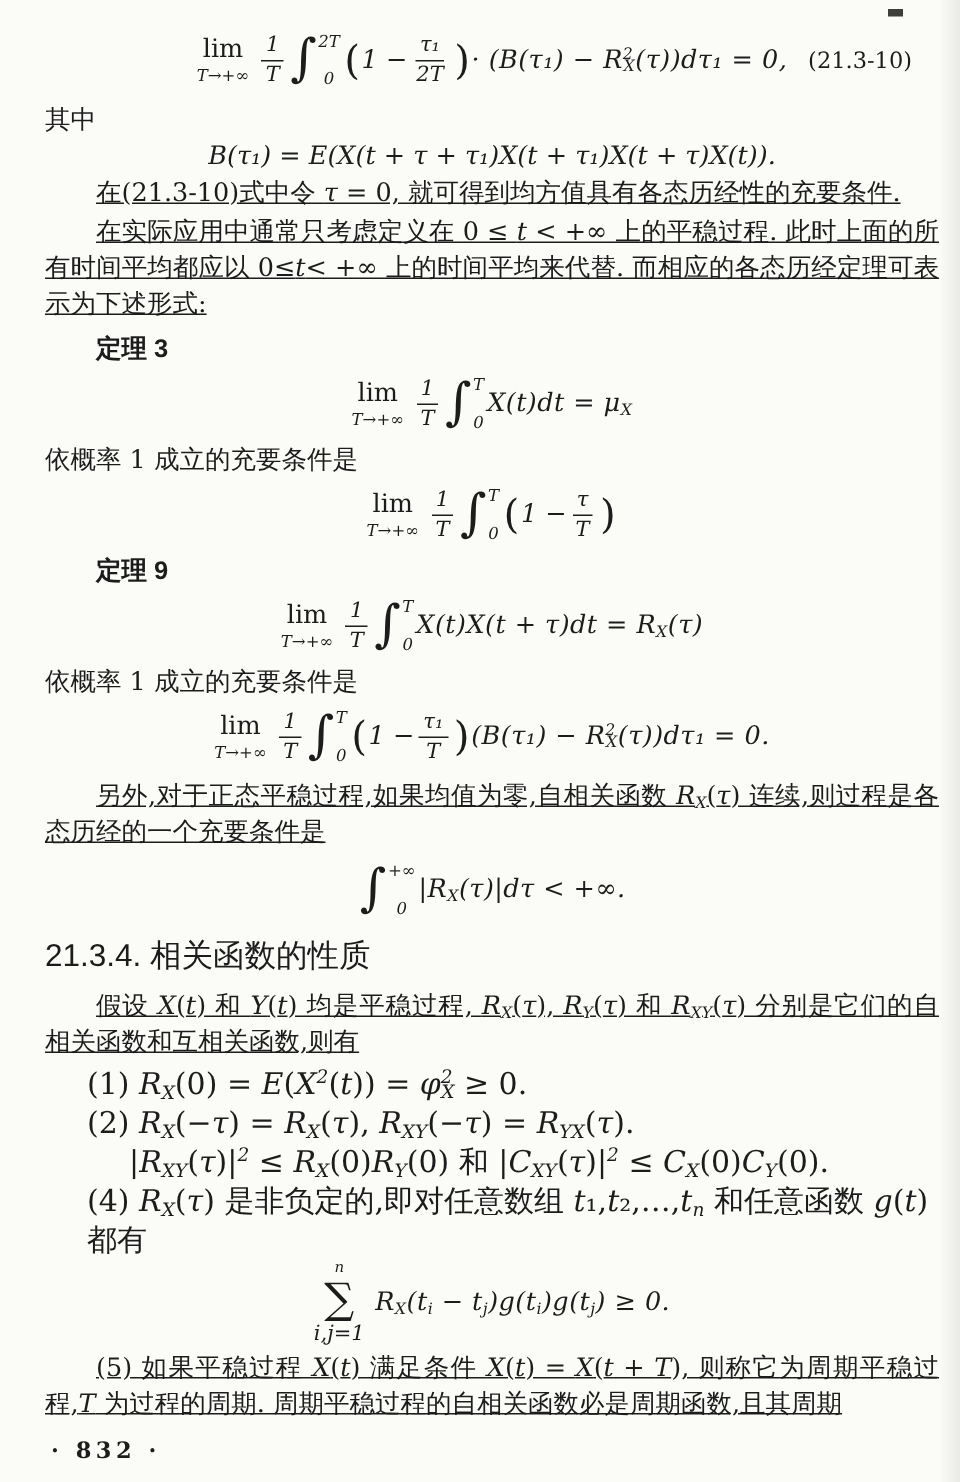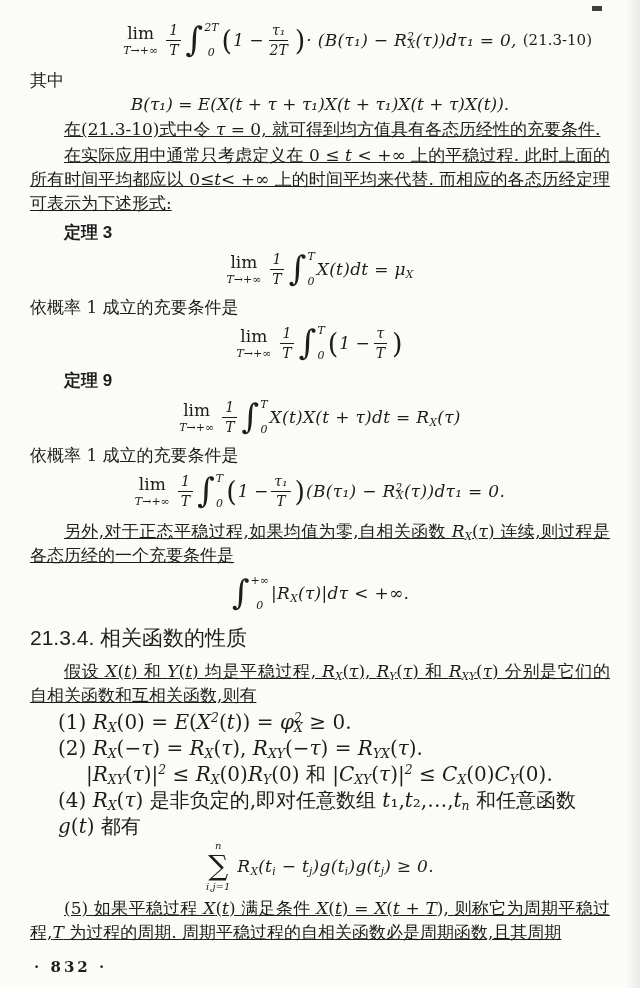--- a/index.html
+++ b/index.html
@@ -9,21 +9,21 @@
   .page {
     position:relative; width:640px; height:988px; overflow:hidden;
     background:var(--paper); color:var(--ink);
     font-family:"DejaVu Serif","Liberation Serif",serif;
   }
   .page::after{ 
     content:""; position:absolute; top:0; right:0; width:14px; height:100%;
     background:linear-gradient(to right, rgba(0,0,0,0), rgba(0,0,0,0.07));
     pointer-events:none;
   }
-  .content { padding:20px 30px 0 30px; }
+  .content { padding:20px 14px 0 30px; }
 
   
   .p { font-size:17px; line-height:24px; text-align:justify; margin:0; }
   .ind { text-indent:2em;text-decoration:underline; }
   .lbl { font-size:17px; line-height:24px; font-weight:700; margin:0; padding-left:2em;
          font-family:"Liberation Sans","DejaVu Sans",sans-serif; }
   .h3 { font-size:21px; line-height:26px; font-weight:400; margin:0;
         font-family:"Liberation Sans","DejaVu Sans",sans-serif; }
   .item { font-size:20px; line-height:26px; margin:0; padding-left:1.4em; }
   .item.cont { padding-left:2.8em; }
@@ -42,21 +42,21 @@
   .frc .fn { padding:0 3px 1px 3px; border-bottom:1px solid var(--ink); }
   .frc .fd { padding:1px 3px 0 3px; }
   .intblk { display:inline-flex; align-items:stretch; margin:0 2px 0 1px; }
   .isign { font-style:normal; font-size:34px; line-height:38px; }
   .ilims { display:inline-flex; flex-direction:column; justify-content:space-between;
            height:40px; padding:2px 0; font-size:11px; line-height:1; margin-left:1px; }
   .bp { font-style:normal; font-size:27px; line-height:1; font-weight:300; padding:0 1px; }
   .sumblk { display:inline-flex; flex-direction:column; align-items:center; margin-right:7px; }
   .sumblk .stop { font-size:10px; line-height:1; margin-bottom:1px; }
   .sumblk .ssig { font-style:normal; font-size:28px; line-height:1; }
-  .sumblk .sbot { font-size:10px; line-height:1; margin-top:2px; }
+  .sumblk .sbot { font-size:14px; line-height:1; margin-top:2px; }
   .body-tokens { letter-spacing:0.3px; }
 
   sub, sup { font-size:0.62em; line-height:0; font-style:italic; }
   sup { vertical-align:0.55em; }
   sub { vertical-align:-0.28em; }
   sup + sub { margin-left:-0.62em; } 
 
   
   .mt2{margin-top:2px}.mt4{margin-top:4px}.mt6{margin-top:6px}.mt8{margin-top:8px}.mt12{margin-top:12px}
 

